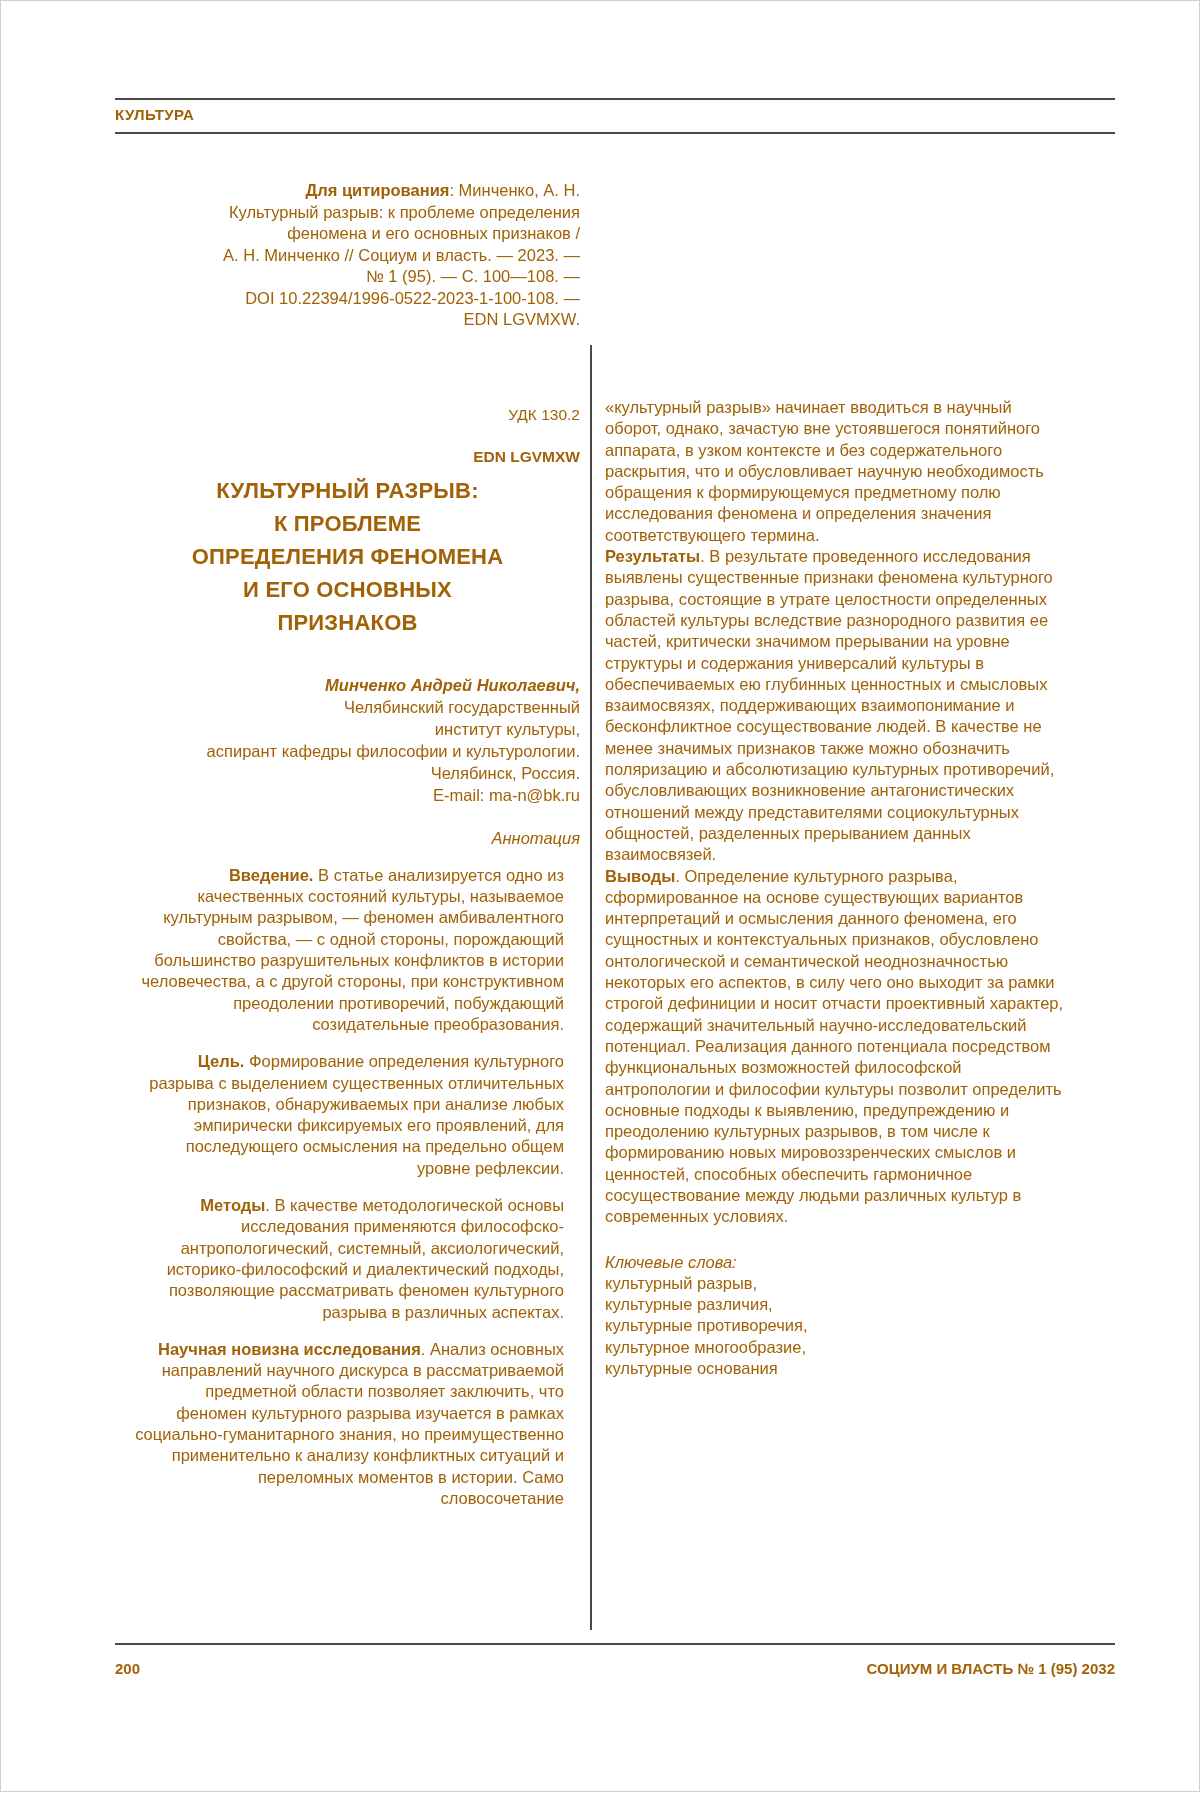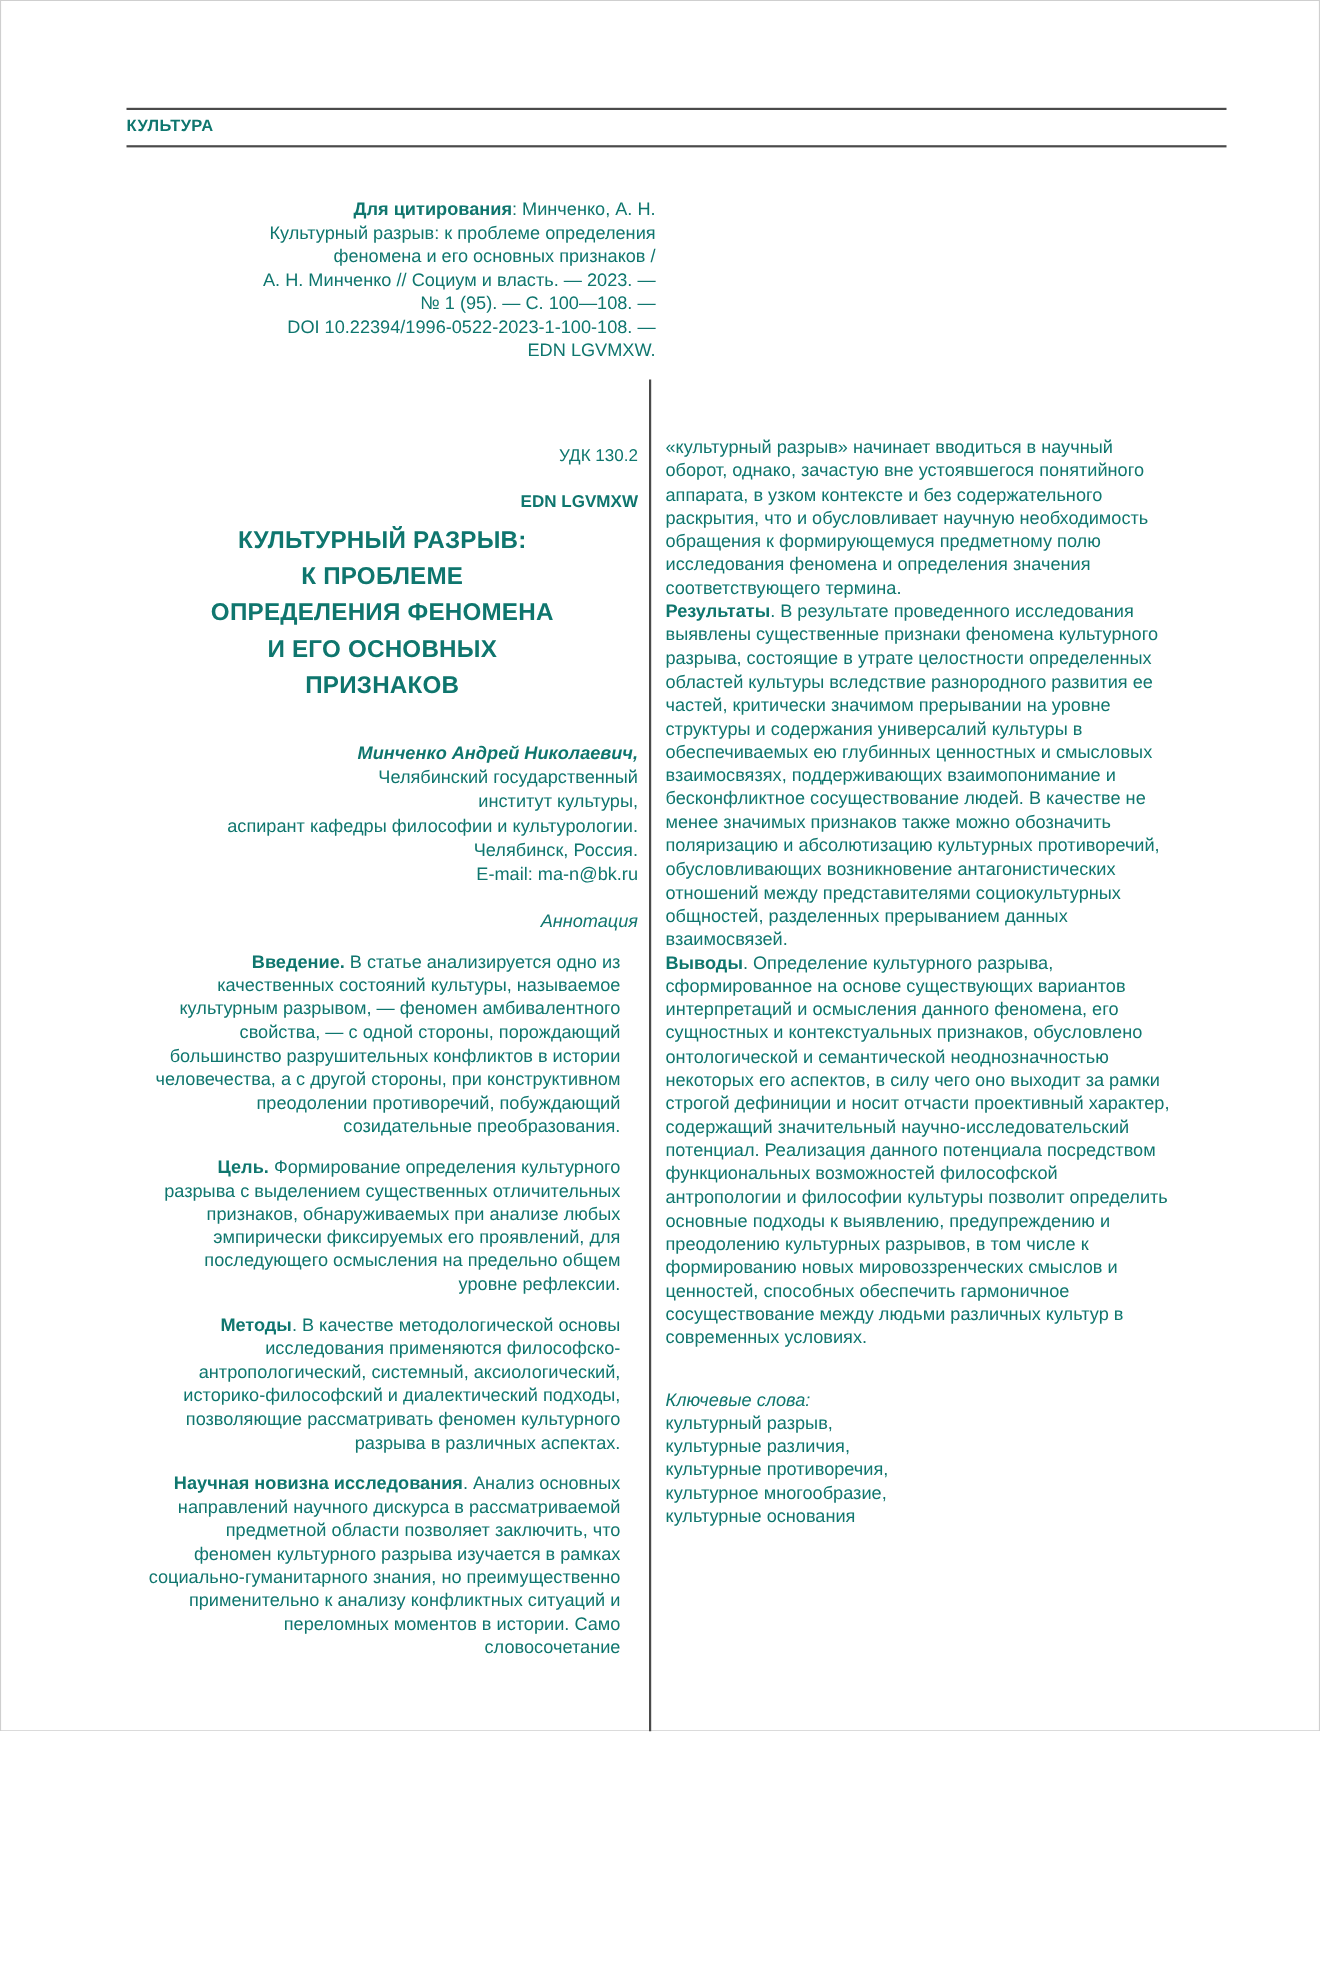--- a/index.html
+++ b/index.html
@@ -1,21 +1,21 @@
 <!DOCTYPE html>
 <html lang="ru"><head>
 <meta charset="utf-8">
 <style>
   html, body { margin: 0; padding: 0; background: #ffffff; }
   .page {
     position: relative;
     width: 1200px;
-    height: 1574px;
+    height: 1792px;
     background: #ffffff;
-    color: #0f766e;
+    color: #a16207;
     font-family: "Liberation Sans", sans-serif;
     box-shadow: inset 0 0 0 1px #cfcfcf;
     overflow: hidden;
   }
   .pre { white-space: pre-line; }
 
   
   .kicker {
     position: absolute;
     left: 115px; top: 98px;
@@ -24,21 +24,21 @@
     border-bottom: 2px solid #4a4a4a;
     padding: 6px 0 9px 0;
     font-size: 15px;
     font-weight: bold;
     letter-spacing: 0.4px;
   }
 
   
   .citation {
     position: absolute;
-    left: 131px; top: 180px;
+    left: 115px; top: 180px;
     width: 465px;
     text-align: right;
     font-size: 16.5px;
     line-height: 21.5px;
   }
   .citation b { font-weight: bold; }
 
   
   .vrule {
     position: absolute;
@@ -78,21 +78,21 @@
     position: absolute;
     left: 605px; top: 397px;
     width: 462px;
     text-align: left;
     font-size: 16.5px;
     line-height: 21.3px;
     hyphens: auto;
   }
   .right-col p { margin: 0; }
   .right-col b { font-weight: bold; }
-  .kw-head { font-style: italic; margin-top: 35px; }
+  .kw-head { font-style: italic; margin-top: 24px; }
 
   
   .footer-rule {
     position: absolute;
     left: 115px; top: 1643px;
     width: 1000px;
     border-top: 2px solid #4a4a4a;
   }
   .footer {
     position: absolute;

